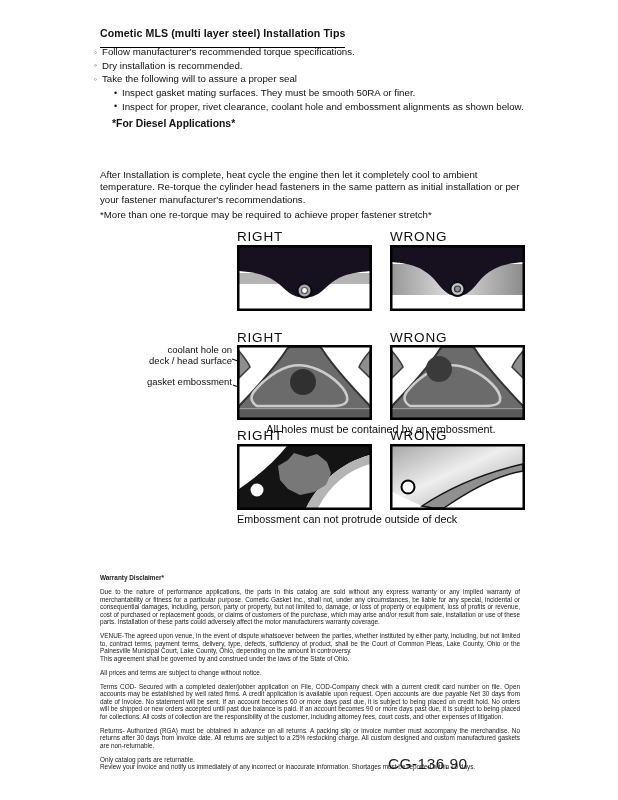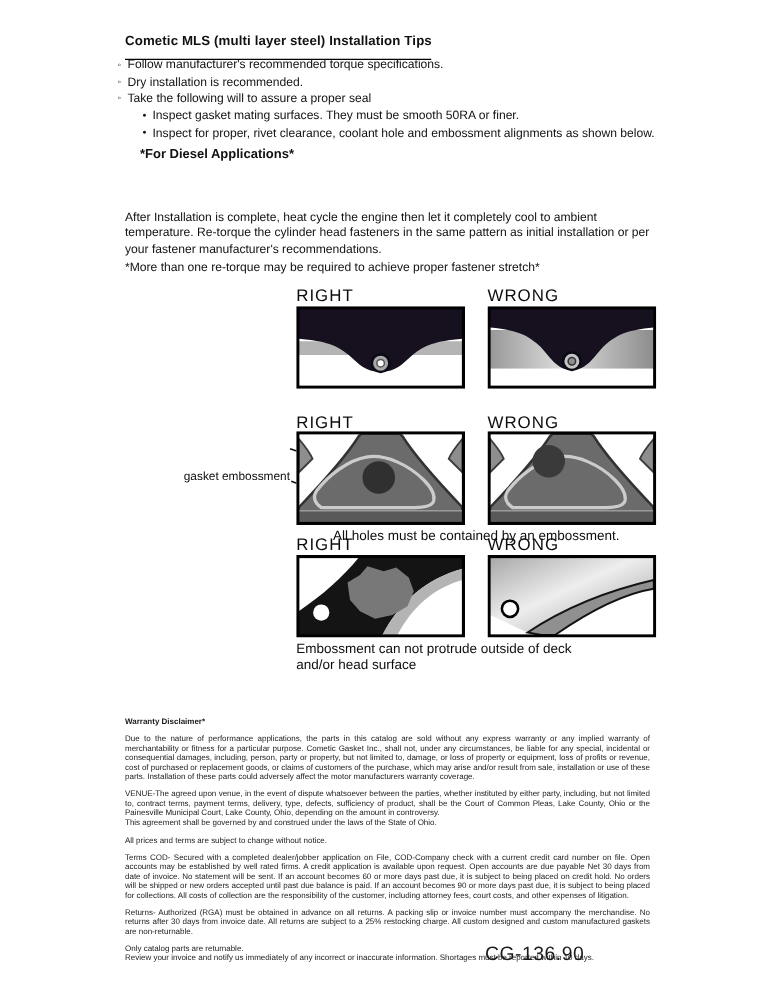--- a/index.html
+++ b/index.html
@@ -85,20 +85,24 @@
       <path d="M2,2 H133 V17 C111,19 103,23 93,32 C85,40 80,51 67.5,51 C55,51 50,40 42,32 C32,23 24,19 2,17 Z" fill="#16101f"></path>
       <circle cx="67.5" cy="44" r="7" fill="#c4c4c4" stroke="#0a0a14" stroke-width="2"></circle>
       <circle cx="67.5" cy="44" r="3" fill="#8f8f8f" stroke="#333333" stroke-width="1.2"></circle>
       <rect x="1.25" y="1.25" width="132.5" height="63.5" fill="none" stroke="#000000" stroke-width="2.5"></rect>
     </svg>
   </div>
 
   <div class="abs dlabel r2l colL">RIGHT</div>
   <div class="abs dlabel r2l colR">WRONG</div>
 
+  <div class="abs side-label sl1">
+    <div>coolant hole on</div>
+    <div>deck / head surface</div>
+  </div>
   <div class="abs side-label sl2">gasket embossment</div>
 
   <svg class="abs leader" width="220" height="65" viewBox="0 0 220 65">
     <line x1="132" y1="19" x2="203" y2="43" stroke="#111111" stroke-width="1.1"></line>
     <line x1="133" y1="45" x2="163" y2="56" stroke="#111111" stroke-width="1.1"></line>
   </svg>
 
   <div class="abs panel r2p colL">
     <svg width="135" height="75" viewBox="0 0 135 75">
       <rect x="0" y="0" width="135" height="75" fill="#ffffff"></rect>
@@ -151,21 +155,20 @@
       </defs>
       <rect x="0" y="0" width="135" height="66" fill="#ffffff"></rect>
       <path d="M2,2 H133 V20 C98,28 62,42 32,62 L2,48 Z" fill="url(#g3)"></path>
       <path d="M133,20 C98,28 62,42 32,62 L43,64 H54 C80,46 108,31 133,27 Z" fill="#909090" stroke="#141414" stroke-width="1.5"></path>
       <circle cx="18" cy="43" r="6.5" fill="#ffffff" stroke="#000000" stroke-width="2"></circle>
       <rect x="1.25" y="1.25" width="132.5" height="63.5" fill="none" stroke="#000000" stroke-width="2.5"></rect>
     </svg>
   </div>
   <div class="abs cap cap3">
     <div>Embossment can not protrude outside of deck</div>
-    <div>and/or head surface</div>
   </div>
 
   <div class="abs disc">
     <p class="bold">Warranty Disclaimer*</p>
     <p>Due to the nature of performance applications, the parts in this catalog are sold without any express warranty or any implied warranty of merchantability or fitness for a particular purpose.  Cometic Gasket Inc., shall not, under any circumstances, be liable for any special, incidental or consequential damages, including, person, party or property, but not limited to, damage, or loss of property or equipment, loss of profits or revenue, cost of purchased or replacement goods, or claims of customers of the purchase, which may arise and/or result from sale, installation or use of these parts.  Installation of these parts could adversely affect the motor manufacturers warranty coverage.</p>
     <p class="tight">VENUE-The agreed upon venue, in the event of dispute whatsoever between the parties, whether instituted by either party, including, but not limited to, contract terms, payment terms, delivery, type, defects, sufficiency of product, shall be the Court of Common Pleas, Lake County, Ohio or the Painesville Municipal Court, Lake County, Ohio, depending on the amount in controversy.</p>
     <p>This agreement shall be governed by and construed under the laws of the State of Ohio.</p>
     <p>All prices and terms are subject to change without notice.</p>
     <p>Terms COD- Secured with a completed dealer/jobber application on File, COD-Company check with a current credit card number on file.  Open accounts may be established by well rated firms.  A credit application is available upon request.  Open accounts are due payable Net 30 days from date of invoice.  No statement will be sent.  If an account becomes 60 or more days past due, it is subject to being placed on credit hold.  No orders will be shipped or new orders accepted until past due balance is paid.  If an account becomes 90 or more days past due, it is subject to being placed for collections.  All costs of collection are the responsibility of the customer, including attorney fees, court costs, and other expenses of litigation.</p>
     <p>Returns- Authorized (RGA) must be obtained in advance on all returns.  A packing slip or invoice number must accompany the merchandise.  No returns after 30 days from invoice date.  All returns are subject to a 25% restocking charge.  All custom designed and custom manufactured gaskets are non-returnable.</p>

